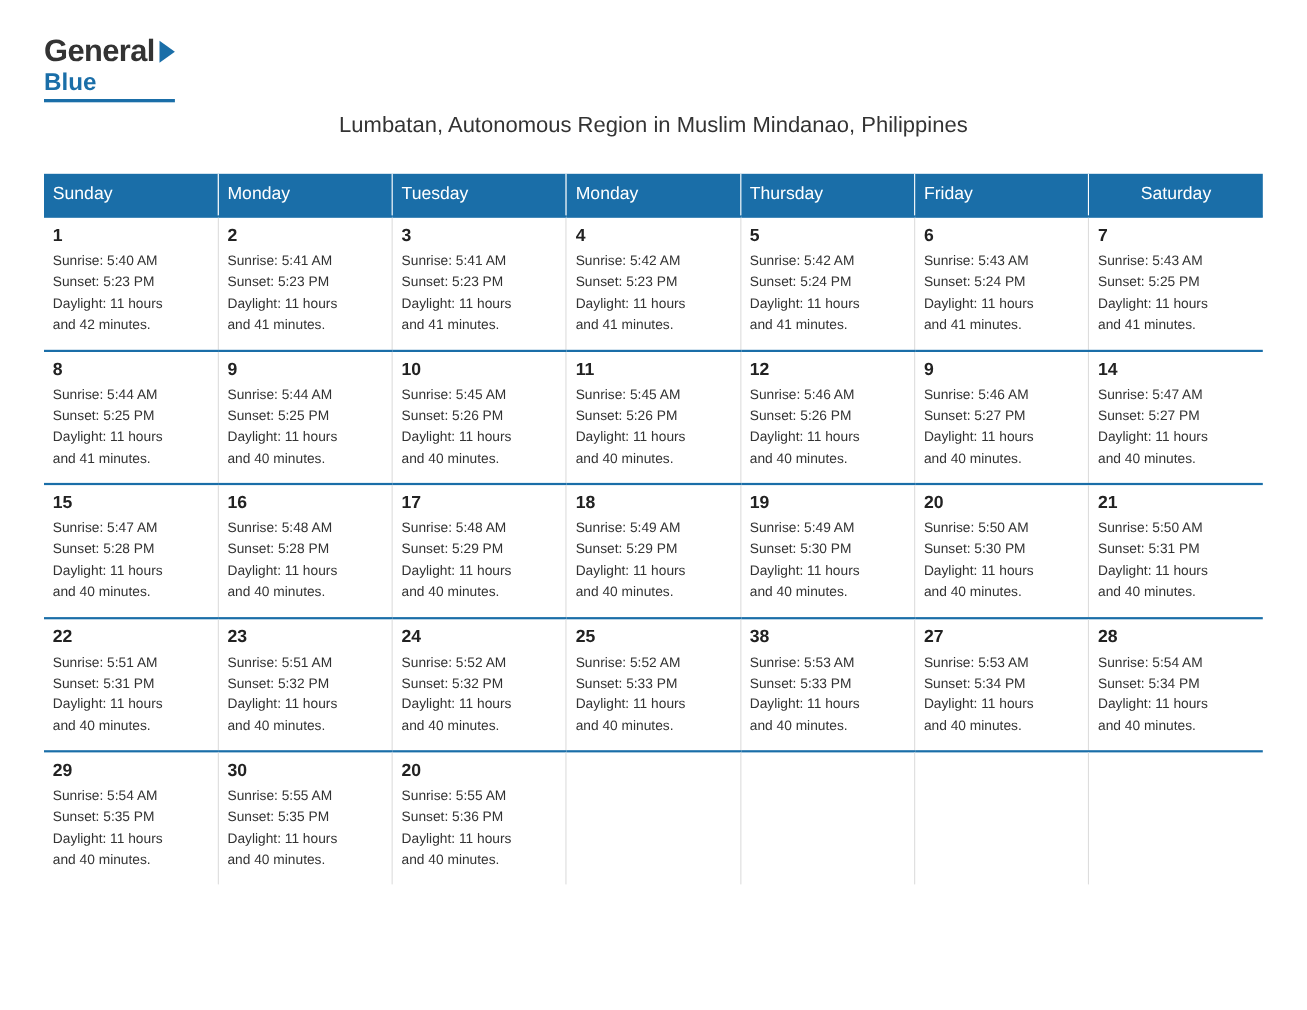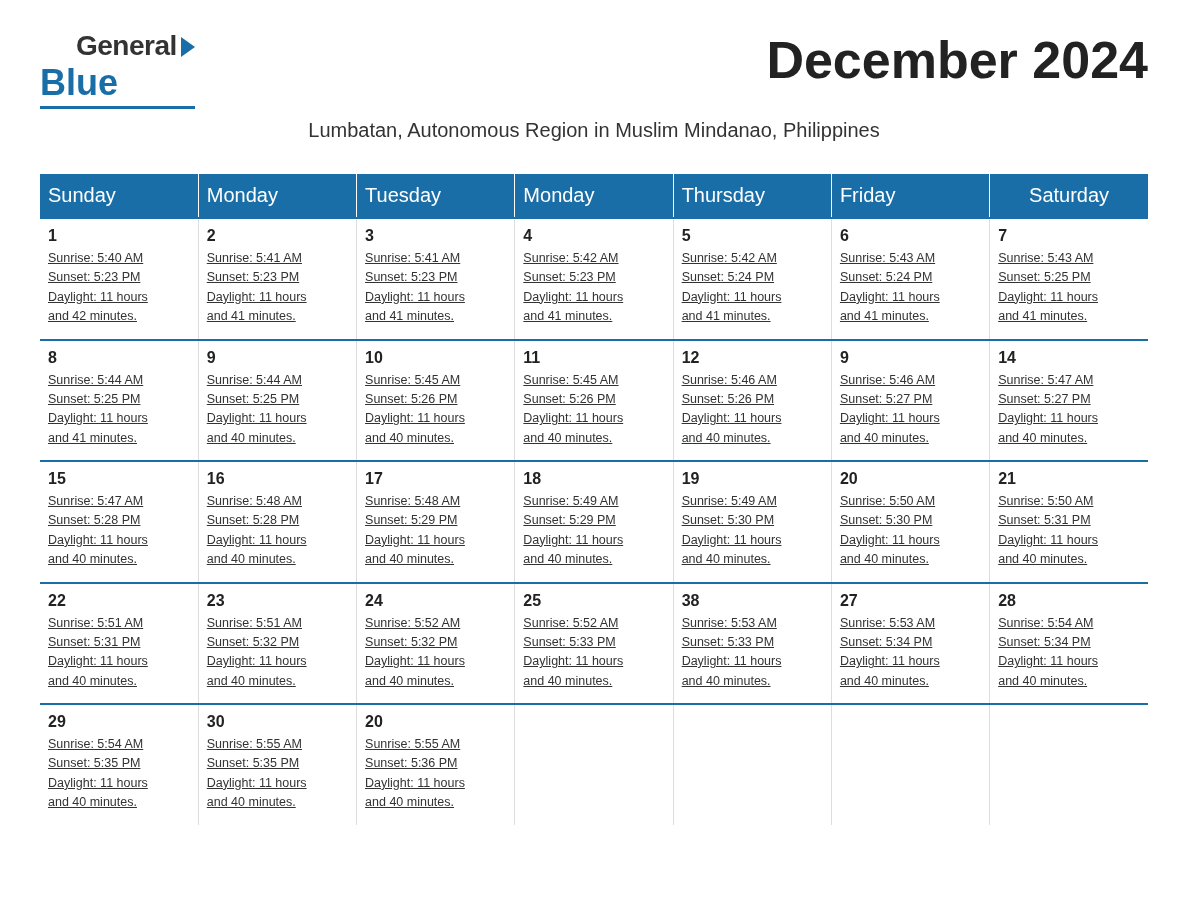--- a/index.html
+++ b/index.html
@@ -13,21 +13,20 @@
       display: flex;
       justify-content: space-between;
       align-items: flex-start;
       margin-bottom: 10px;
     }
     .logo-general {
       font-size: 28px;
       font-weight: bold;
       color: #333;
       letter-spacing: -0.5px;
-      margin-left: 36px;
     }
     .logo-arrow {
       width: 0;
       height: 0;
       border-left: 14px solid #1a6ea8;
       border-top: 10px solid transparent;
       border-bottom: 10px solid transparent;
       margin-left: 4px;
       margin-top: 2px;
     }
@@ -57,21 +56,21 @@
     .calendar-table {
       width: 100%;
       border-collapse: collapse;
       font-size: 14px;
     }
     .calendar-table thead tr th {
       background: #1a6ea8;
       color: #fff;
       padding: 10px 8px;
       text-align: left;
-      font-size: 20px;
+      font-size: 16px;
       font-weight: normal;
       border-right: 1px solid #fff;
     }
     .calendar-table thead tr th:last-child {
       border-right: none;
       text-align: center;
     }
     .calendar-table tbody tr td {
       vertical-align: top;
       padding: 8px 8px 12px 8px;
@@ -87,45 +86,43 @@
     .day-number {
       font-size: 16px;
       font-weight: bold;
       color: #222;
       margin-bottom: 4px;
     }
     .day-info {
       font-size: 12.5px;
       color: #333;
       line-height: 1.55;
-      text-decoration: underline;
     }
     .empty-cell {
       background: #fff;
     }
     .logo-wrapper {
       display: flex;
       flex-direction: column;
     }
   </style>
 </head>
 <body>
 
 <div class="header-area">
   <div class="logo-wrapper">
     <div class="logo-text-row">
       <span class="logo-general">General</span>
       <div class="logo-arrow"></div>
     </div>
     <div class="logo-text-row">
-      <span style="font-size:36px;font-weight:bold;color:#1a6ea8;">Blue</span>
+      <span style="font-size:22px;font-weight:bold;color:#1a6ea8;">Blue</span>
     </div>
     <div class="logo-underline"></div>
   </div>
-  <div class="month-title">December 2024</div>
 </div>
 
 <div class="subtitle">Lumbatan, Autonomous Region in Muslim Mindanao, Philippines</div>
 
 <table class="calendar-table">
   <thead>
     <tr>
     <th>Sunday</th>
         <th>Monday</th>
         <th>Tuesday</th>

